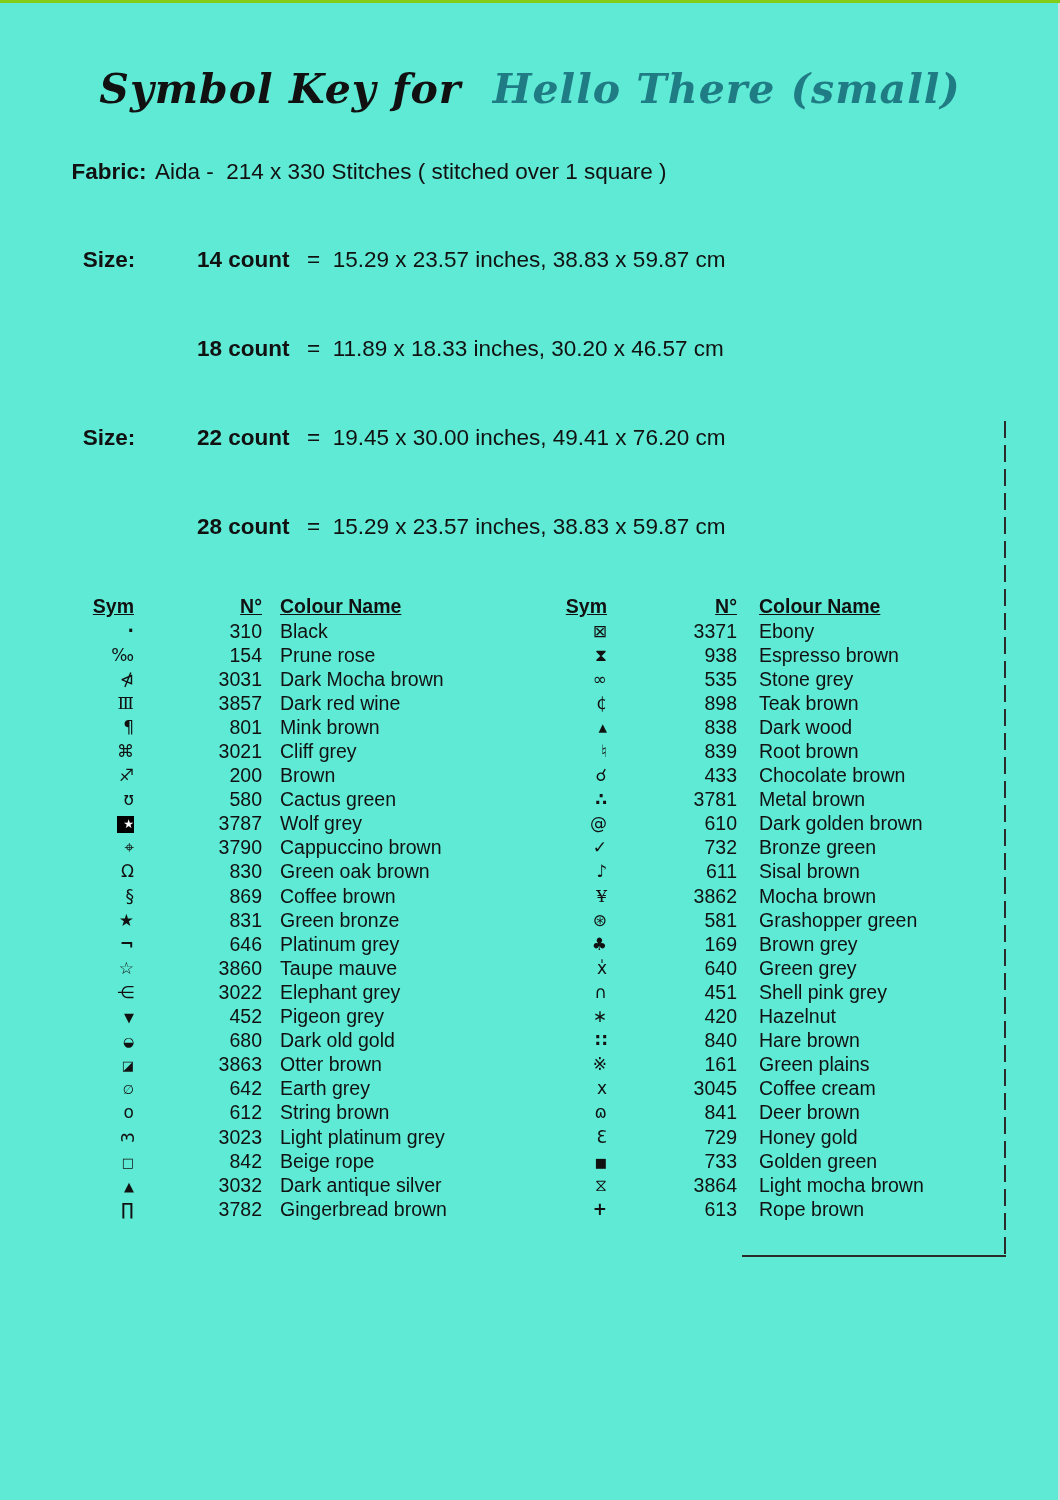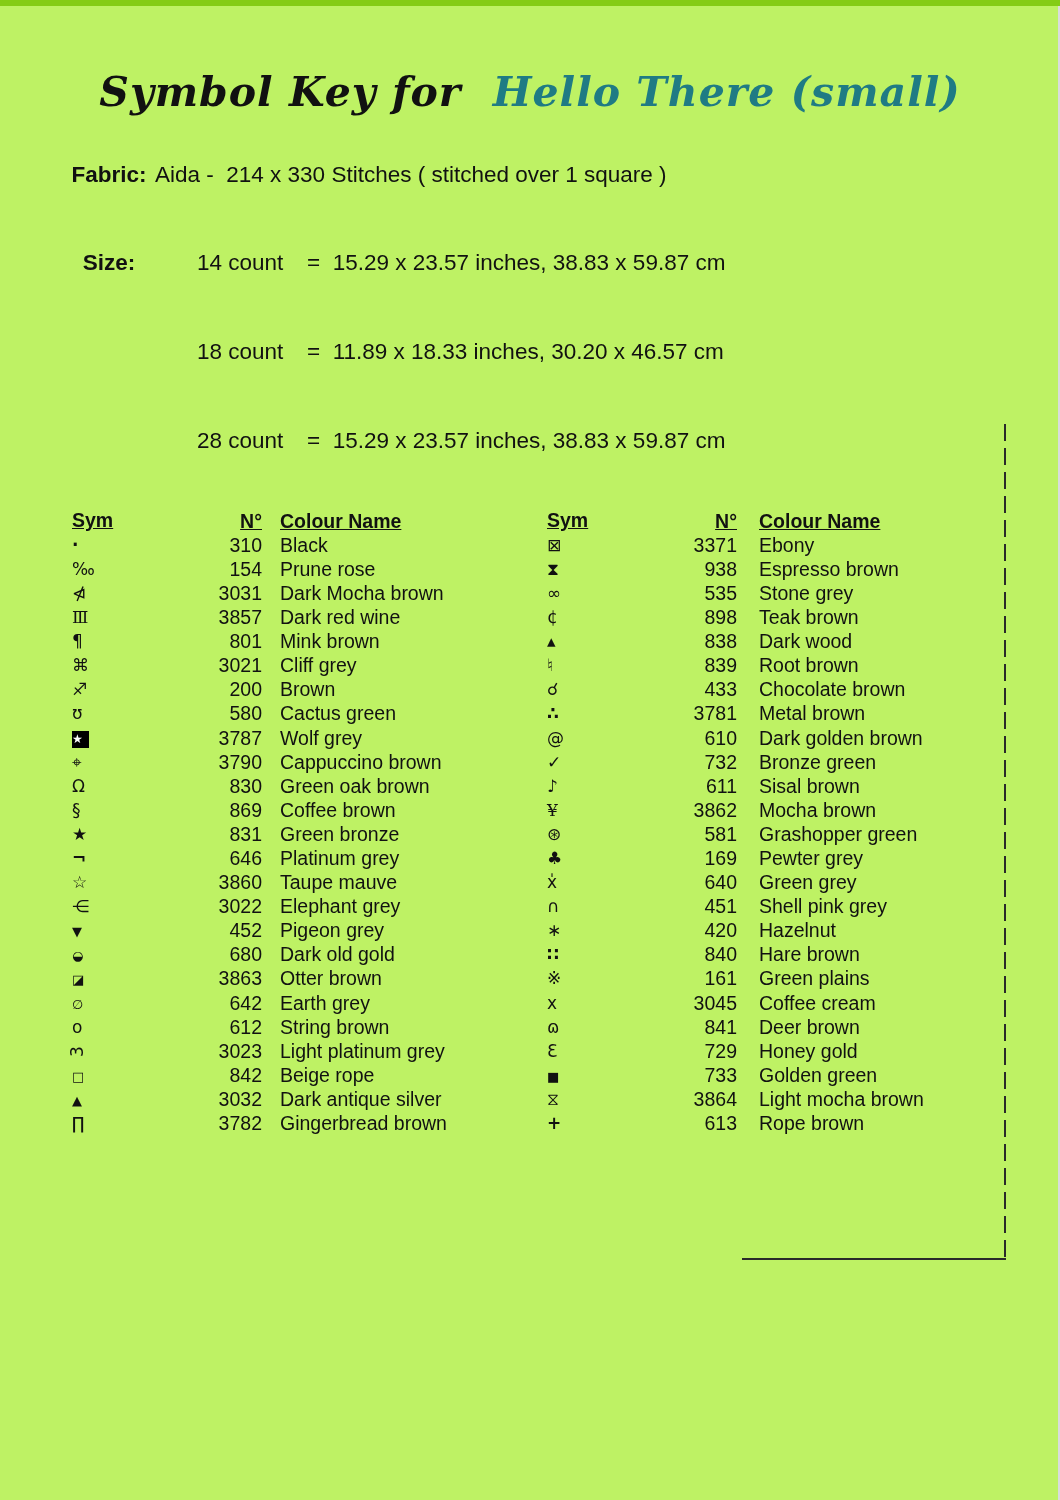--- a/index.html
+++ b/index.html
@@ -1,53 +1,53 @@
 <!DOCTYPE html>
 <html><head>
 <meta charset="utf-8">
 <style>
   html,body{margin:0;padding:0;background:#fff;}
   .page{
     position:relative;
     width:1060px;height:1500px;
-    background:#bef264;
+    background:#5eead4;
     font-family:"Liberation Sans",sans-serif;
     color:#111;
     overflow:hidden;
-    border-top:6px solid #84cc16;
+    border-top:3px solid #84cc16;
     box-shadow: inset -2px 0 0 #d9dcdd;
     box-sizing:border-box;
   }
   
   .title-line{
     padding-top:62px;
     text-align:center;
     font-family:"DejaVu Serif",serif;
     font-style:italic;
     font-weight:bold;
     font-size:41px;
     letter-spacing:1px;
     white-space:nowrap;
   }
   .title-accent{ margin-left:16px; }
   
   .info{ margin:14px 0 0 38px; font-size:22.5px; line-height:29.6px; }
   .info-row{ white-space:pre-wrap; }
   .info-label{ display:inline-block; width:92px; font-weight:bold;text-align:center; }
-  .info-count{ display:inline-block; margin-left:42px; width:110px; }
+  .info-count{ display:inline-block; margin-left:42px; width:110px;font-weight:bold; }
   .strands{ margin:1px 0 0 38px; font-size:22.5px; line-height:29.6px; }
   .strands b{ font-weight:bold; }
   
   .key-table{ display:flex; margin:24px 0 0 72px; }
   .key-col{ display:block; }
   .key-col.right{ margin-left:17px; }
   .krow{ display:flex; height:24.1px; align-items:center; font-size:19.5px; }
   .krow.head{ font-weight:bold; }
   .krow.head span{ text-decoration:underline; }
-  .c-sym{ width:62px; text-align:left; font-family:"DejaVu Sans",sans-serif; font-size:17px; line-height:1; }
+  .c-sym{ width:62px; text-align:right; font-family:"DejaVu Sans",sans-serif; font-size:17px; line-height:1; }
   .c-num{ width:128px; text-align:right; }
   .c-name{ width:250px; padding-left:18px; text-align:left; white-space:nowrap; }
   .right .c-sym{ width:60px; }
   .right .c-num{ width:130px; }
   .right .c-name{ width:226px; padding-left:22px; }
   
   .sym-boxed{ background:#000; color:#fff; display:inline-block; width:17px; height:17px; line-height:17px; font-size:12px; }
   .sym-rot270{ display:inline-block; transform:rotate(-90deg); }
   .sym-small{ font-size:13px; }
   .sym-bold{ font-weight:bold; }
@@ -77,20 +77,23 @@
   <div class="info-row">
     <span class="info-label">Size:</span><span class="info-count">14 count</span><span class="info-value">=  15.29 x 23.57 inches, 38.83 x 59.87 cm</span>
   </div>
 
   <div class="info-row">
     <span class="info-label"></span><span class="info-count">18 count</span><span class="info-value">=  11.89 x 18.33 inches, 30.20 x 46.57 cm</span>
   </div>
 
 
 
+  <div class="info-row">
+    <span class="info-label">Size:</span><span class="info-count">22 count</span><span class="info-value">=  19.45 x 30.00 inches, 49.41 x 76.20 cm</span>
+  </div>
 
   <div class="info-row">
     <span class="info-label"></span><span class="info-count">28 count</span><span class="info-value">=  15.29 x 23.57 inches, 38.83 x 59.87 cm</span>
   </div>
 
 </div>
 
 
   <div class="key-table">
     <div class="key-col left" id="kcol-left">
@@ -332,21 +335,21 @@
 
   <div class="krow">
     <span class="c-sym"><span class="sym-glyph">⊛</span></span>
     <span class="c-num">581</span>
     <span class="c-name">Grashopper green</span>
   </div>
 
   <div class="krow">
     <span class="c-sym"><span class="sym-glyph">♣</span></span>
     <span class="c-num">169</span>
-    <span class="c-name">Pewter grey</span>
+    <span class="c-name">Brown grey</span>
   </div>
 
   <div class="krow">
     <span class="c-sym"><span class="sym-glyph">x̍</span></span>
     <span class="c-num">640</span>
     <span class="c-name">Green grey</span>
   </div>
 
   <div class="krow">
     <span class="c-sym"><span class="sym-glyph">∩</span></span>

